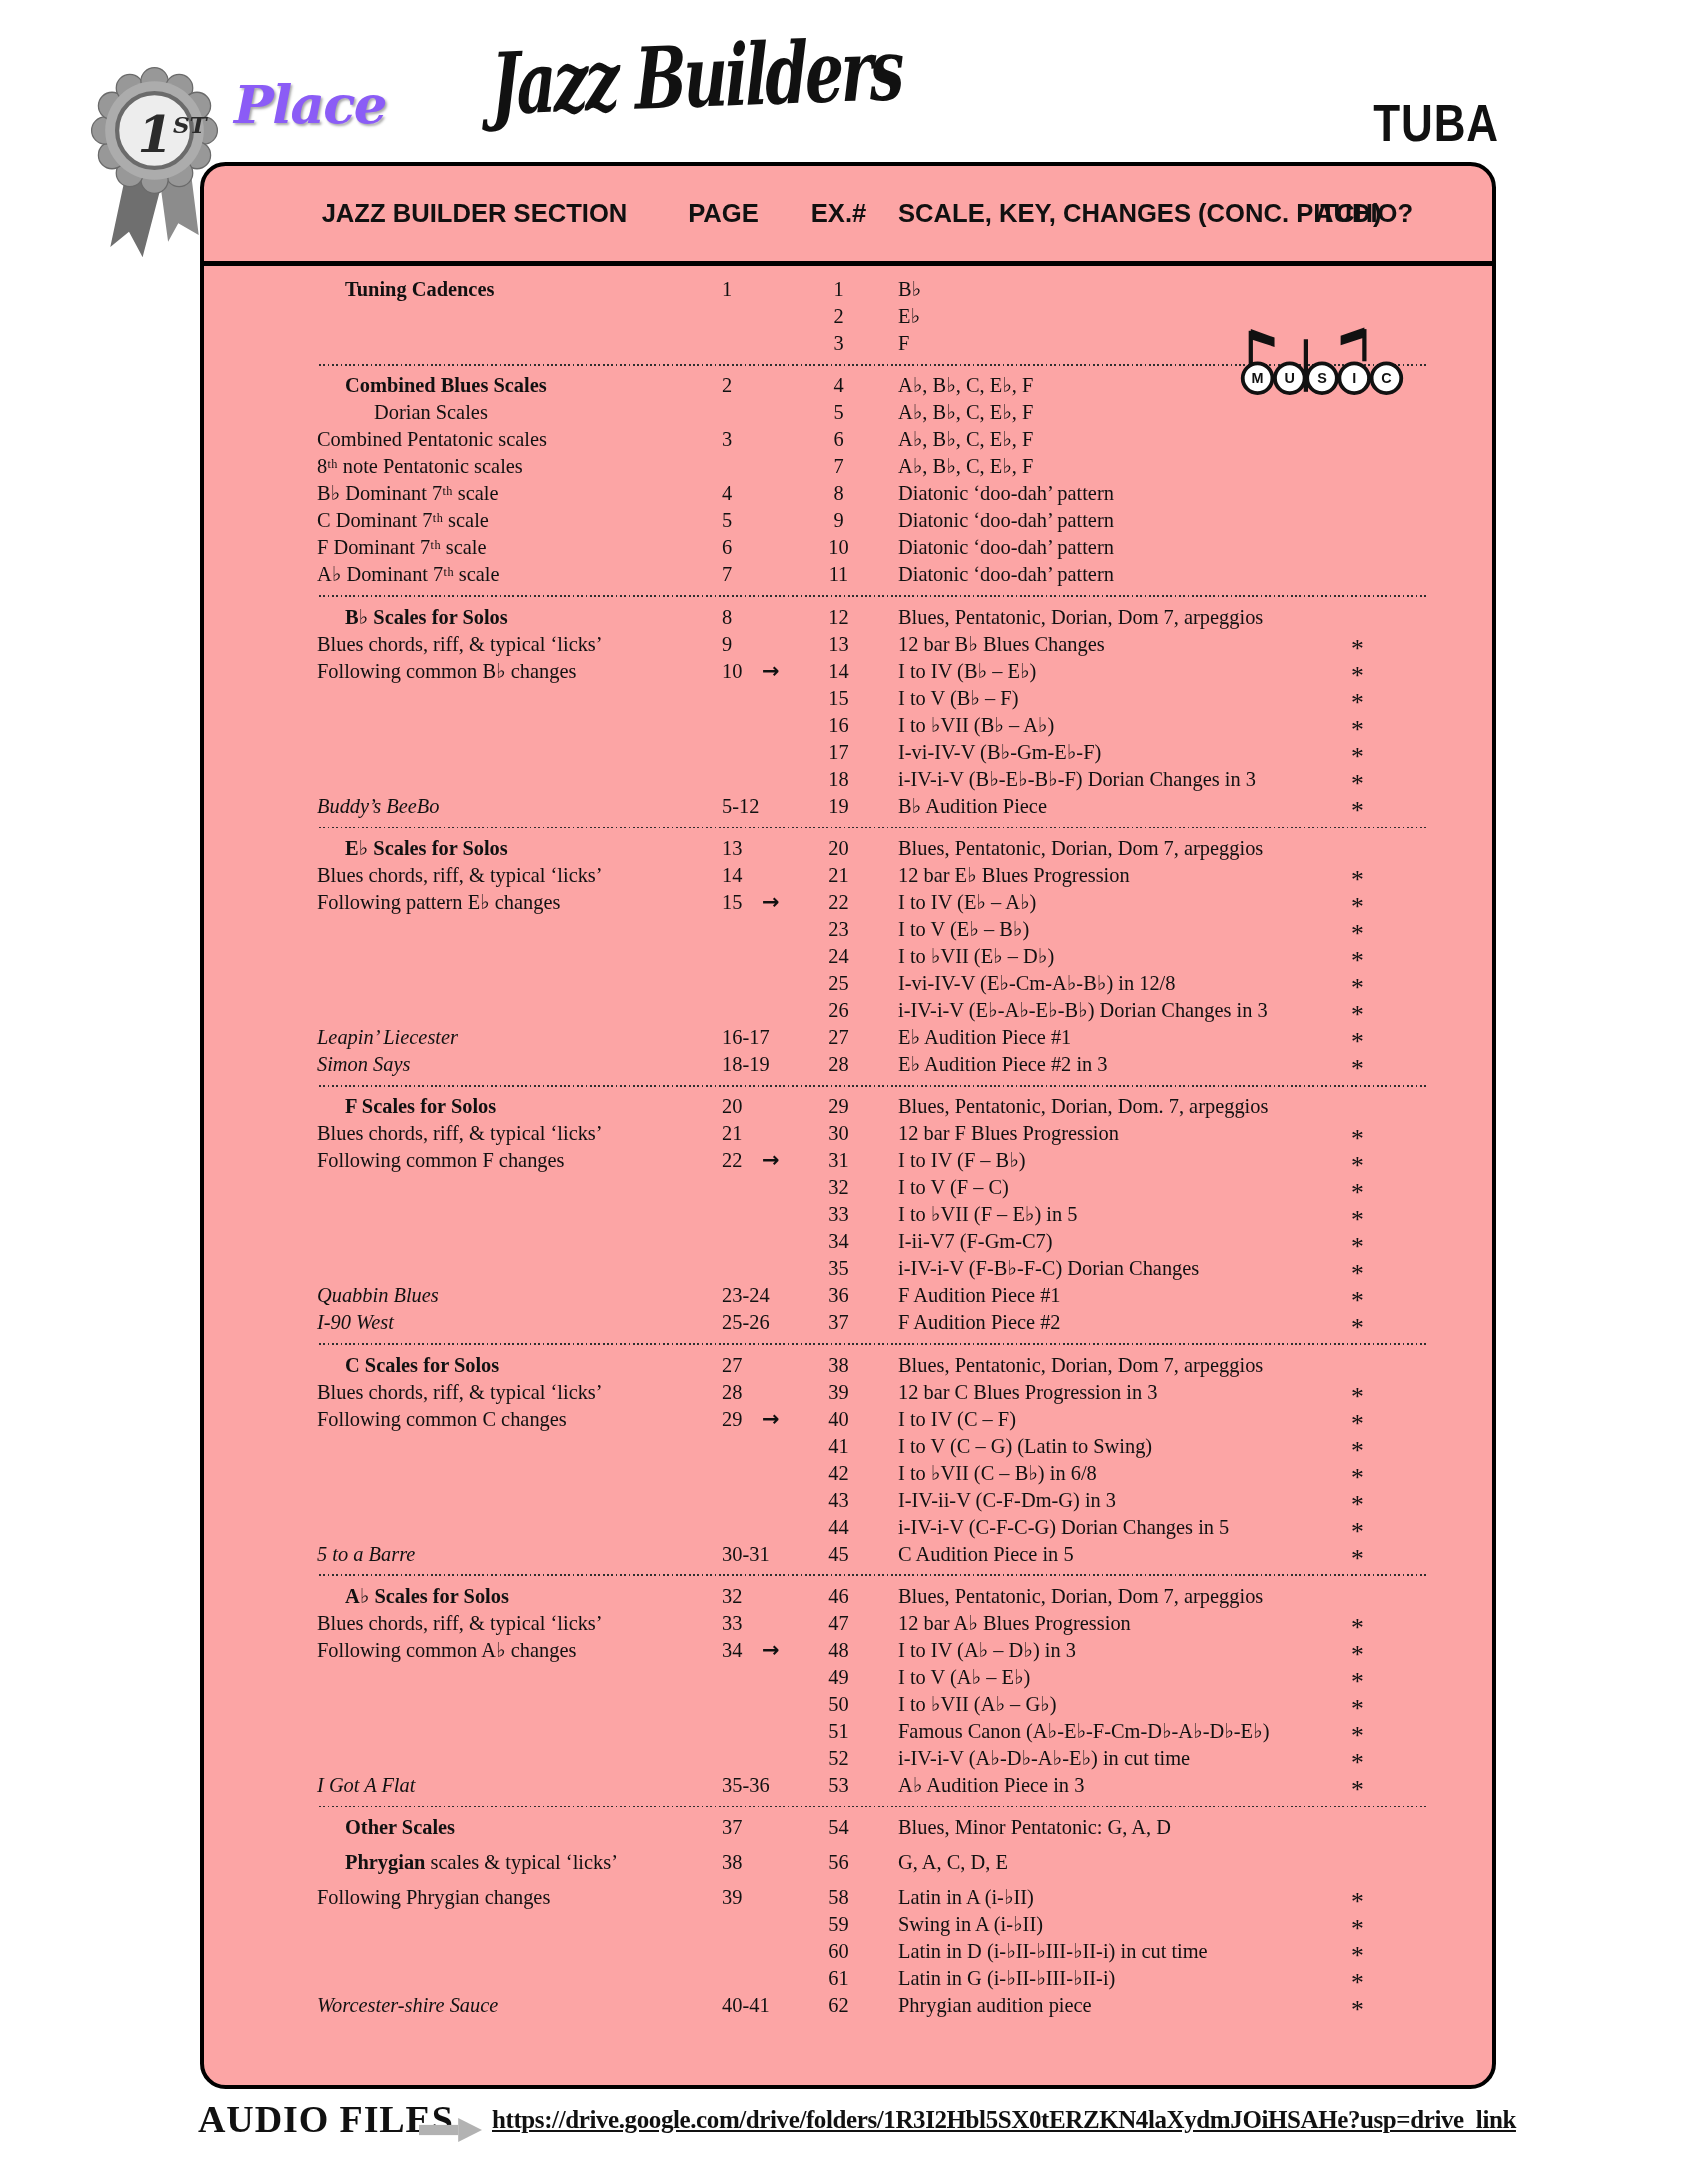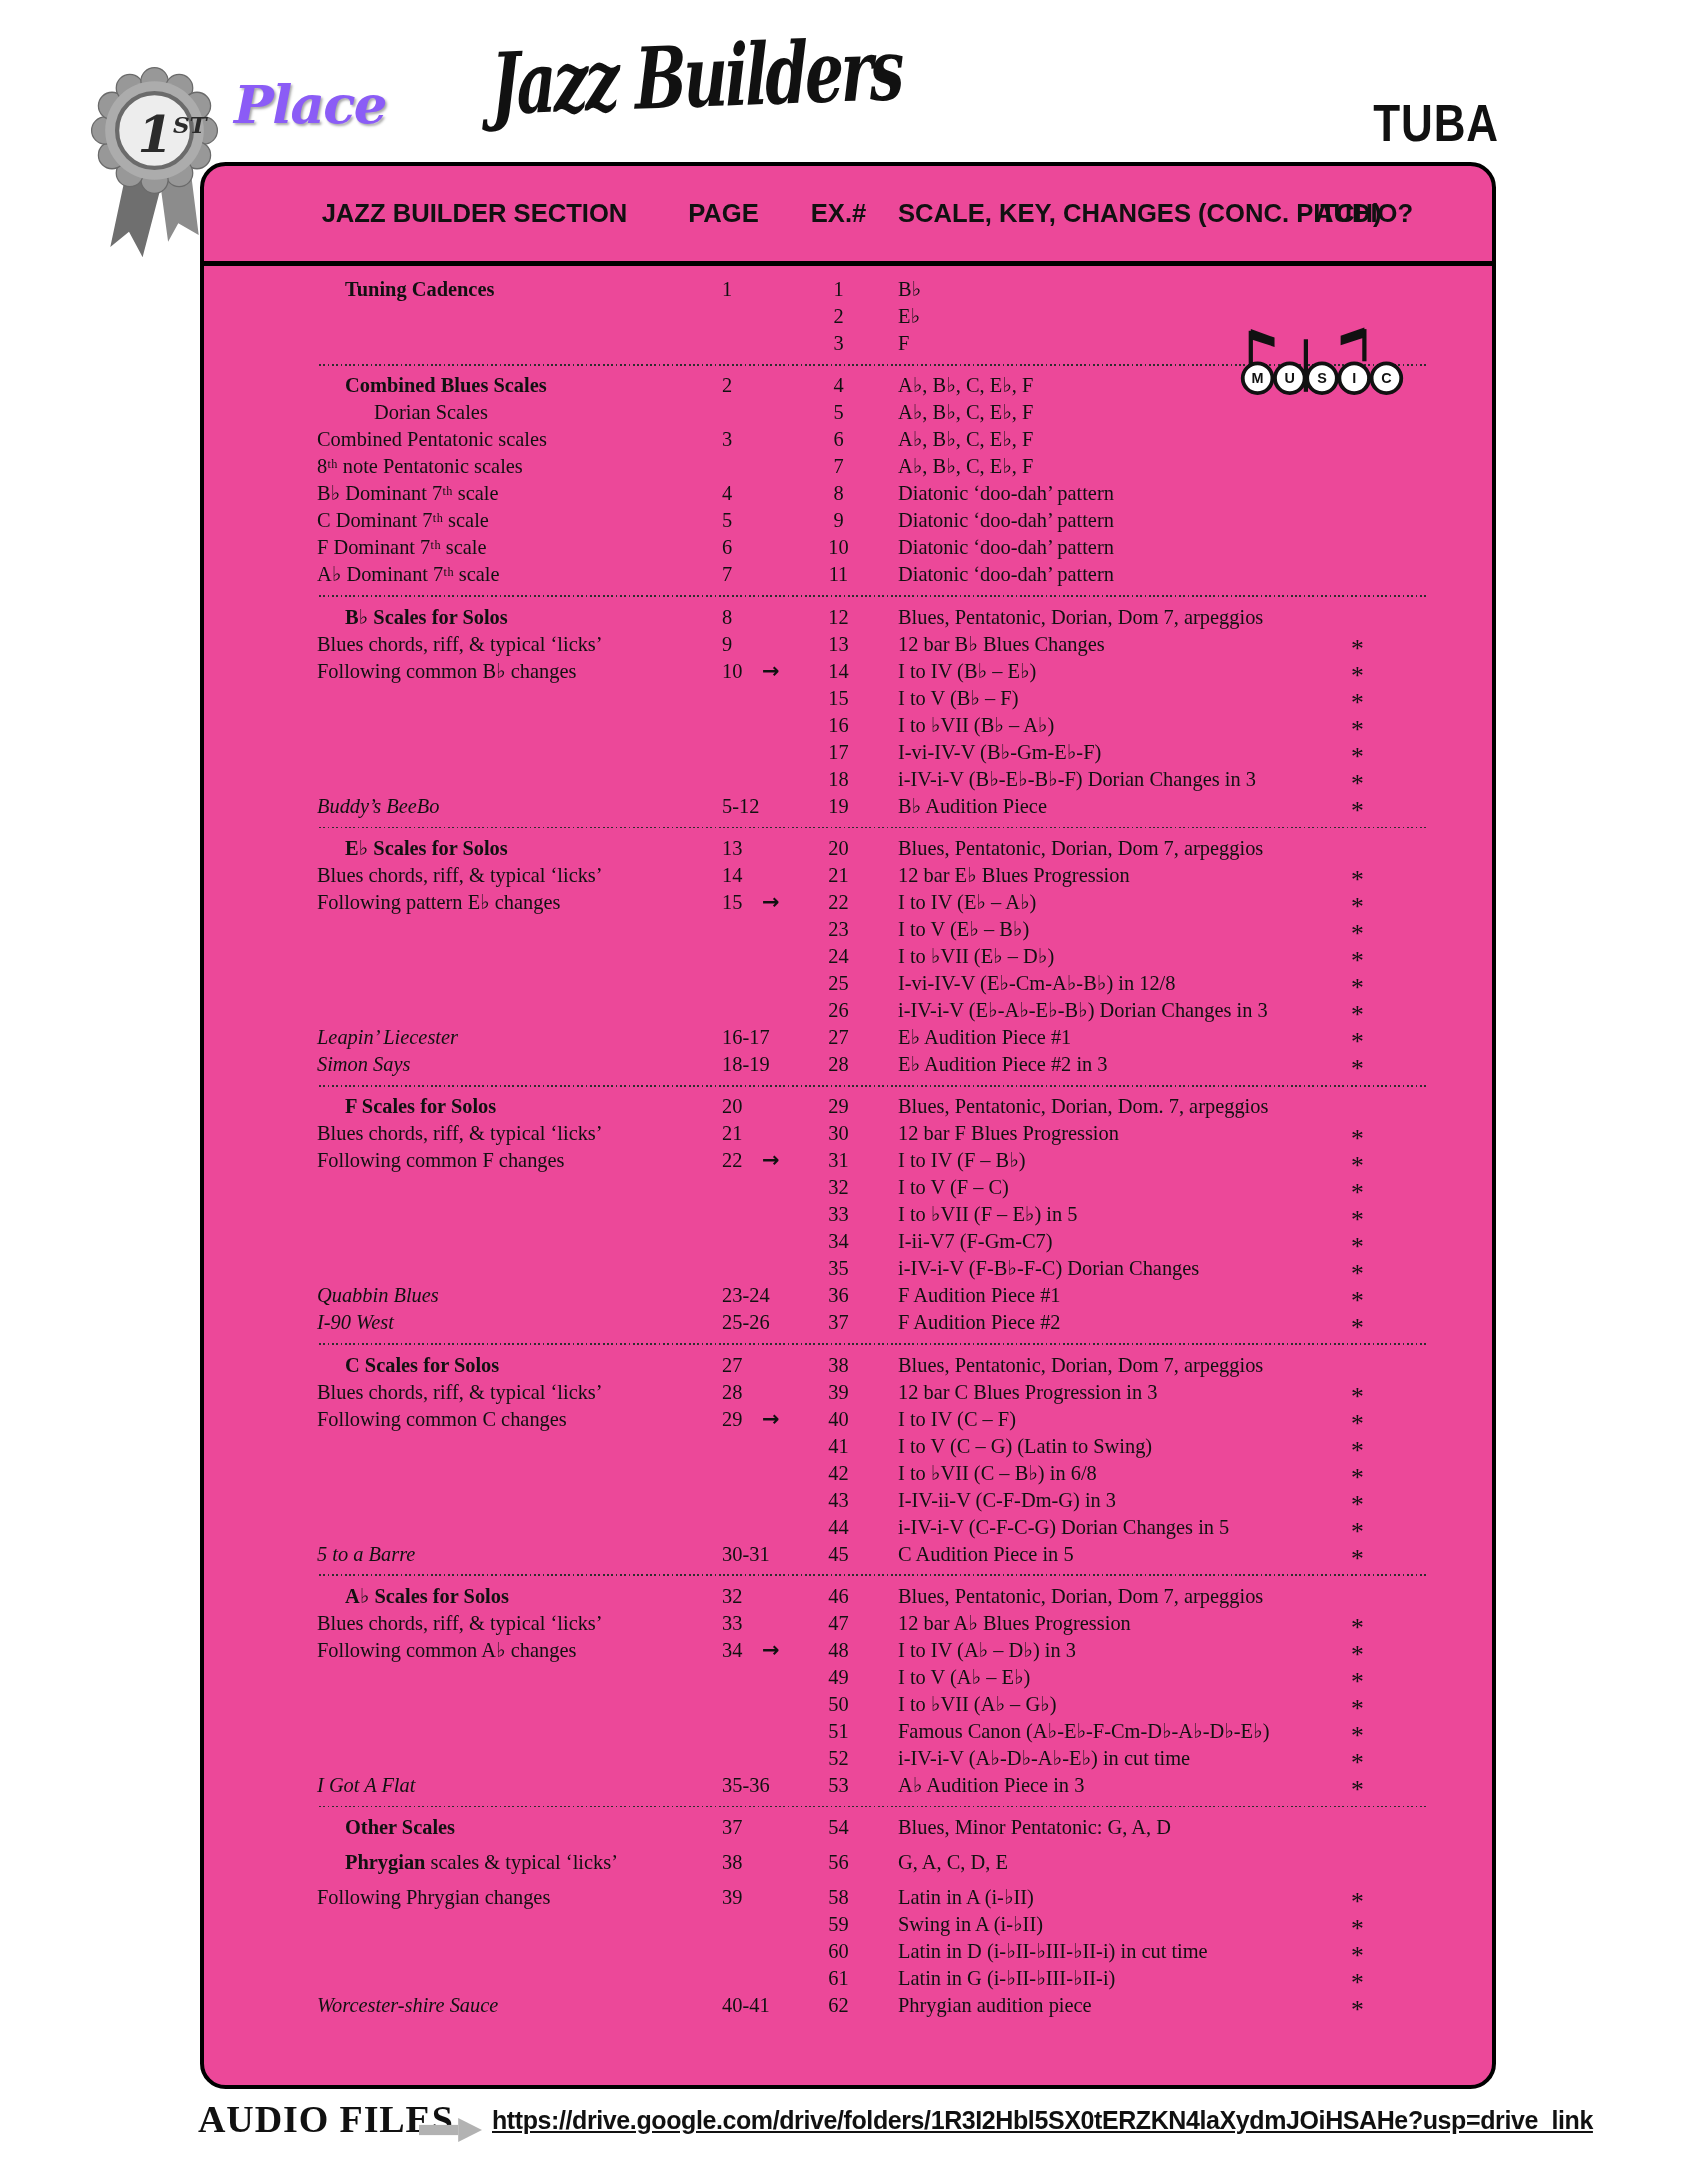--- a/index.html
+++ b/index.html
@@ -14,21 +14,21 @@
   .brand{position:absolute;left:490px;top:34px;font-size:85px;font-weight:bold;font-style:italic;
          font-family:"DejaVu Serif",serif;letter-spacing:-4.3px;white-space:nowrap;
          transform:scaleX(.72) rotate(-1.5deg);transform-origin:left top;z-index:7;
          text-shadow:0 0 8.5px #fff,0 0 15.3px #fff,0 0 20.4px #fff;}
   .instrument{position:absolute;left:1354px;top:94px;width:145px;text-align:right;
               font-family:"Liberation Sans","DejaVu Sans",sans-serif;font-weight:bold;font-size:44px;
               letter-spacing:0.9px;transform:scaleY(1.18);transform-origin:left top;}
 
   
   .toc{position:absolute;left:200px;top:162px;width:1296px;height:1927px;box-sizing:border-box;
-       border:4.3px solid #000;border-radius:25.6px;background:#ec4899;overflow:hidden;}
+       border:4.3px solid #000;border-radius:25.6px;background:#fca5a5;overflow:hidden;}
   .thead,.row{display:grid;grid-template-columns:481px 77px 38px 77px 21px 417px 85px;}
   .thead{height:95px;border-bottom:5.1px solid #000;align-items:center;
          font-family:"Liberation Sans","DejaVu Sans",sans-serif;font-weight:bold;font-size:25.6px;}
   .th{text-align:center;white-space:nowrap;overflow:visible;}
   .th-section{padding-left:60px;}
   .tbody{padding-top:10.2px;}
   .row{height:27px;align-items:center;font-size:20.4px;line-height:27px;}
   .c{white-space:nowrap;overflow:visible;}
   .c-name{padding-left:141px;}
   .c-name.ind1{padding-left:170px;}
@@ -41,21 +41,21 @@
   .c-audio{text-align:center;font-size:25.6px;line-height:17px;padding-top:8.5px;}
   .sep{height:1.7px;margin:6.8px 0 6.8px 115px;width:1107px;
        background:repeating-linear-gradient(90deg,#2e2e2e 0 1.7px,transparent 1.7px 4.3px);}
   .space-before{margin-top:7.7px;}
 
   .music-logo{position:absolute;left:1237px;top:324px;width:170px;height:89px;z-index:3;}
 
   
   .audio-files{position:absolute;left:198px;top:2097px;font-size:38px;font-weight:bold;letter-spacing:0.9px;}
   .gray-arrow{position:absolute;left:419px;top:2118px;width:63px;height:24px;}
-  .drive-link{position:absolute;left:492px;top:2106px;font-family:Liberation Sans, sans-serif;
+  .drive-link{position:absolute;left:492px;top:2106px;font-family:Liberation Serif, serif;
               font-weight:bold;font-size:25px;color:#111;text-decoration:underline;letter-spacing:-0.4px;
               white-space:nowrap;}
 </style>
 </head>
 <body>
 
 <div class="page">
 
   <svg class="ribbon" viewBox="0 0 180 270">
     <polygon points="58,148 100,162 76,254 60,224 38,242" fill="#6f6f6f"></polygon>

